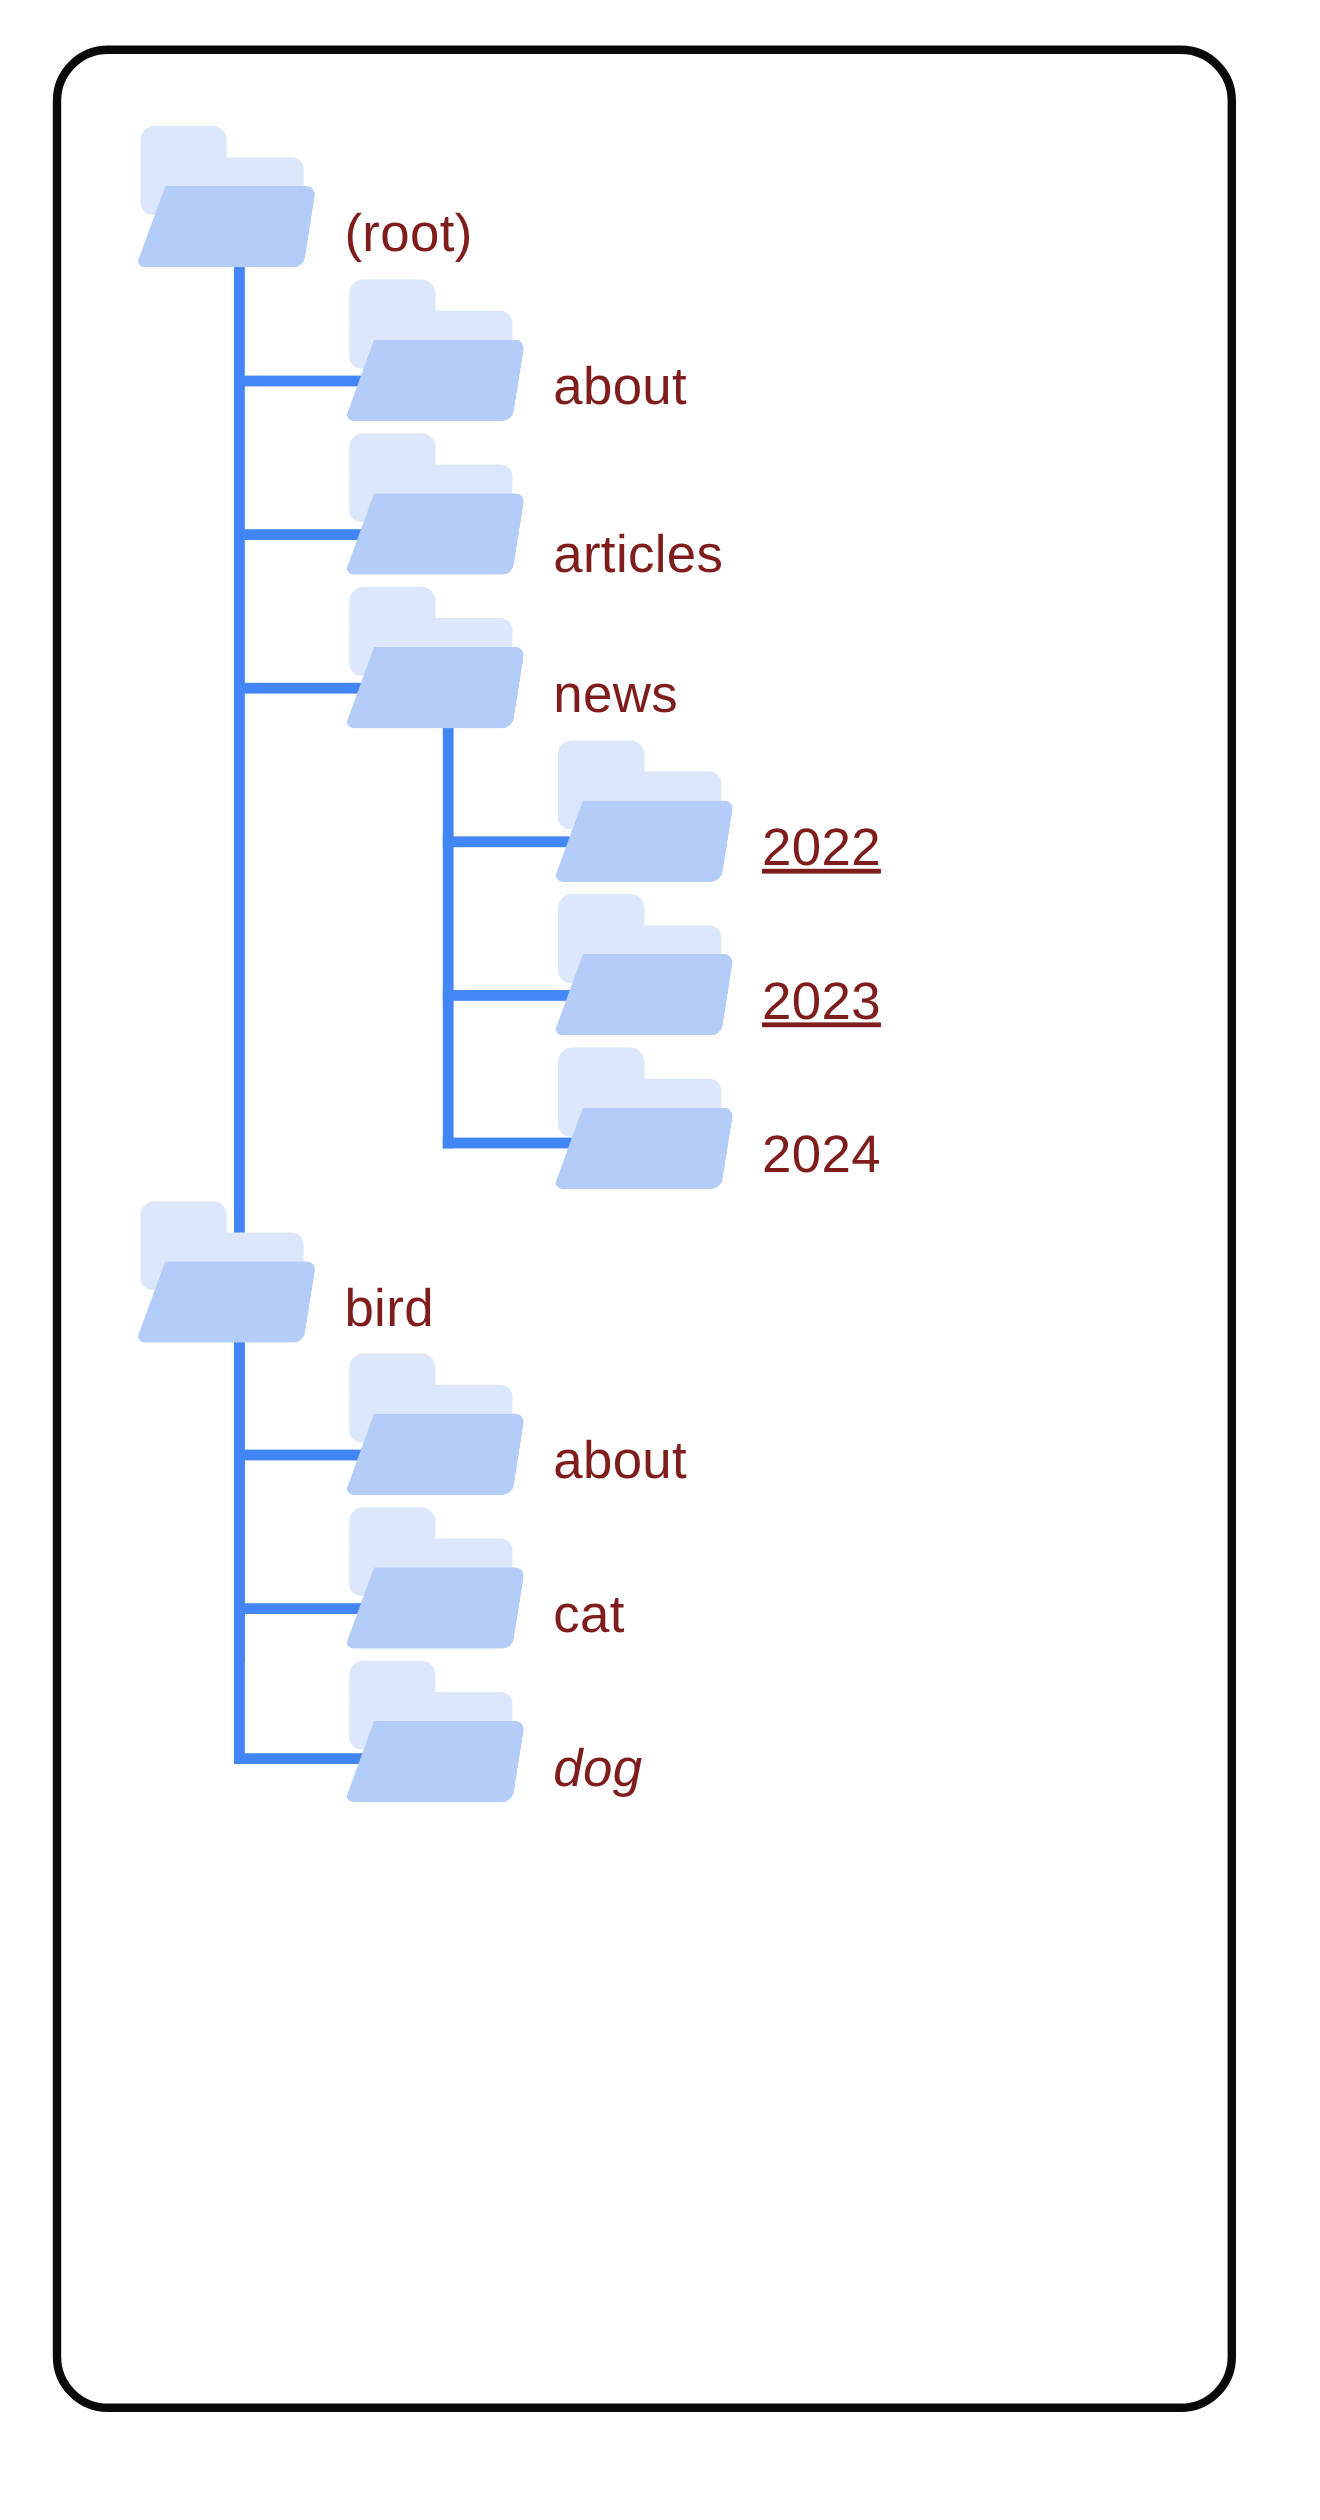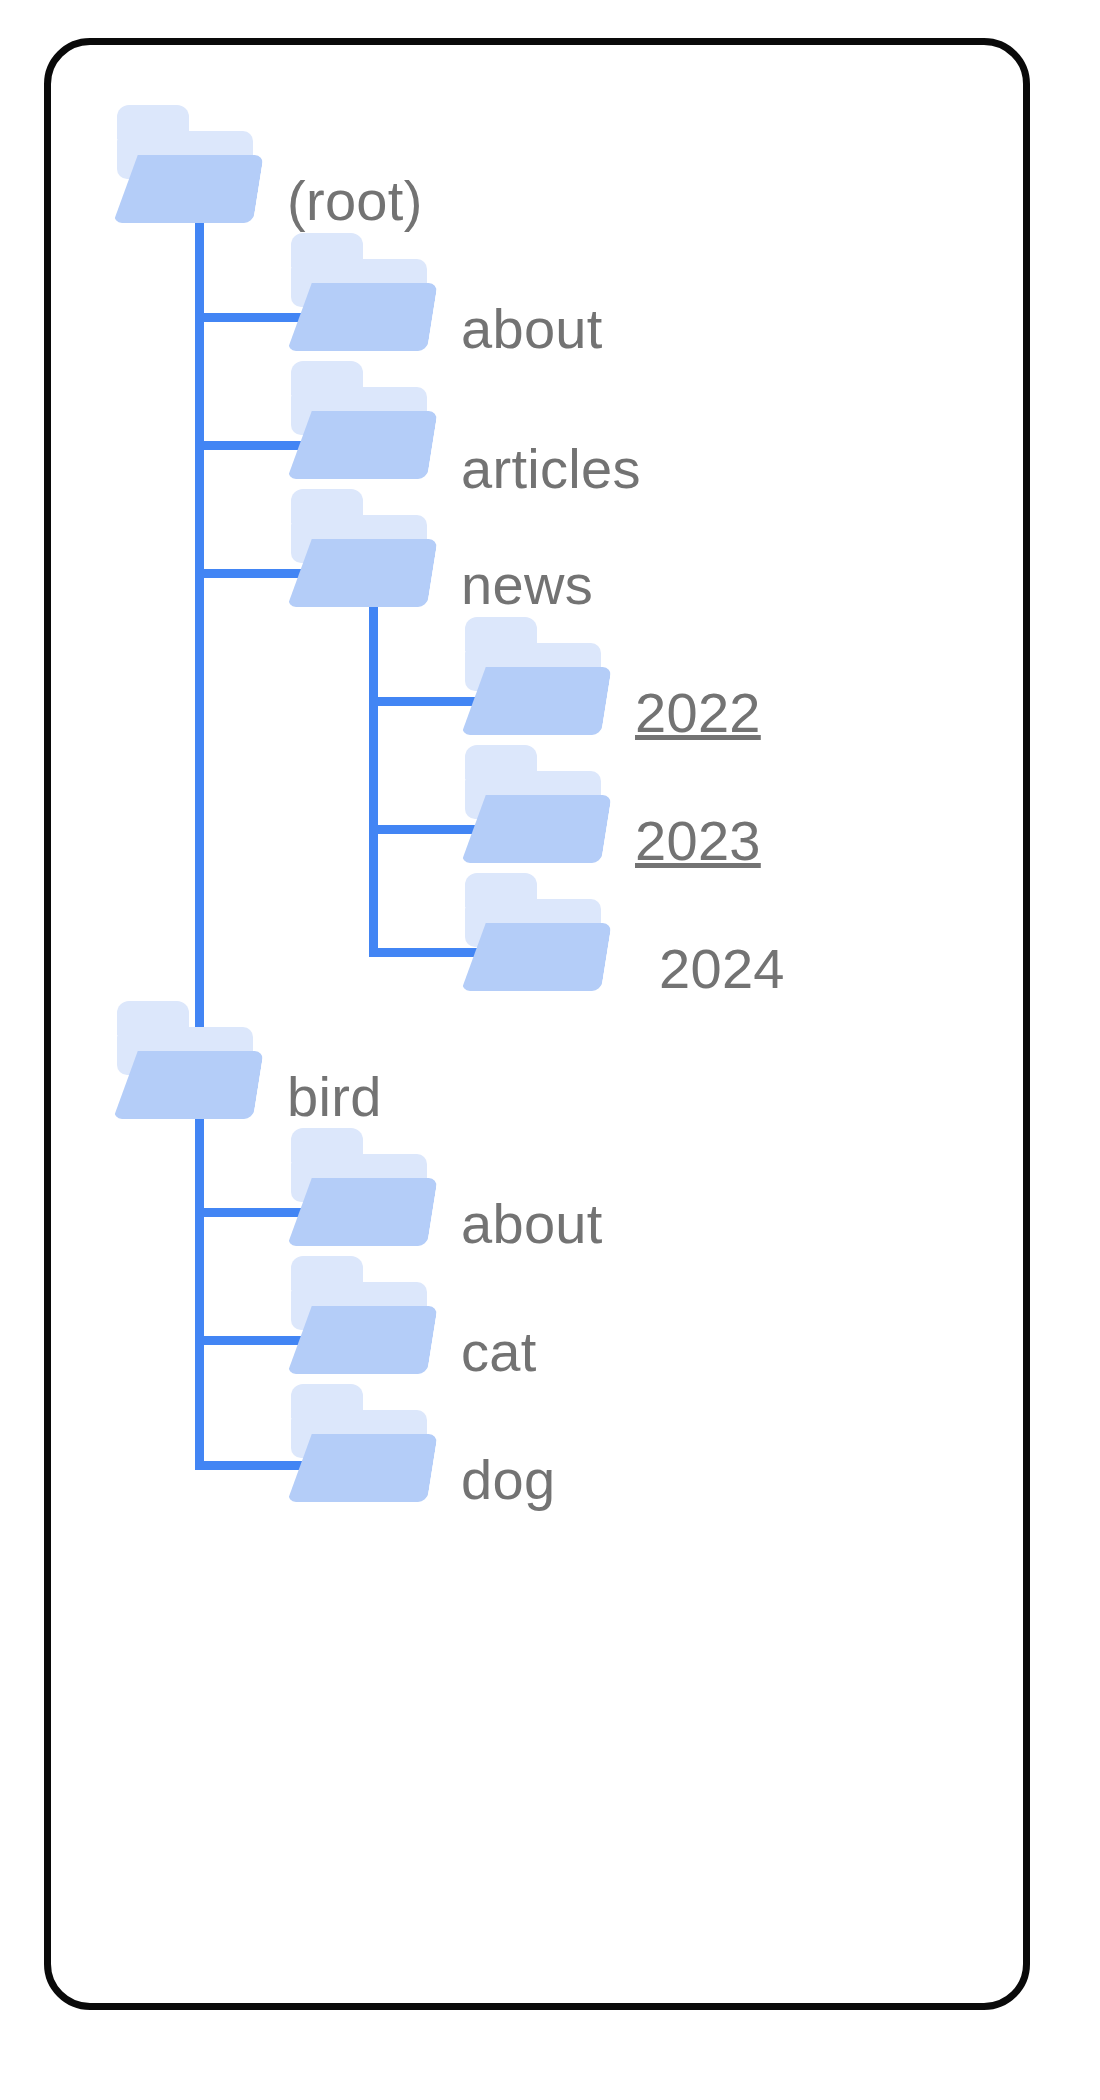--- a/index.html
+++ b/index.html
@@ -56,22 +56,22 @@
     width:140px; height:68px;
     background:#b4cdf8;
     border-radius:9px;
     clip-path:polygon(14px 0, 100% 0, 100% 100%, 0 100%);
     transform:skewX(-9deg);
     transform-origin:bottom left;
   }
   .label{
     position:absolute;
     white-space:nowrap;
-    color:#737373;
-    font-size:56px;
+    color:#7f1d1d;
+    font-size:44px;
     font-weight:400;
     letter-spacing:0.3px;
     line-height:1;
   }
 </style>
 </head>
 <body>
 
 <div id="card">
   <div id="canvas">
@@ -153,21 +153,21 @@
       </div>
       <div class="label" style="left:178px; top:68px;text-decoration:underline;">2023</div>
     </div>
 
     <div class="node" style="left:406px; top:828px;">
       <div class="folder">
         <div class="f-tab"></div>
         <div class="f-back"></div>
         <div class="f-front"></div>
       </div>
-      <div class="label" style="left:178px; top:68px;margin-left:24px;">2024</div>
+      <div class="label" style="left:178px; top:68px;">2024</div>
     </div>
 
     <div class="node" style="left:58px; top:956px;">
       <div class="folder">
         <div class="f-tab"></div>
         <div class="f-back"></div>
         <div class="f-front"></div>
       </div>
       <div class="label" style="left:178px; top:68px;">bird</div>
     </div>
@@ -189,17 +189,17 @@
       </div>
       <div class="label" style="left:178px; top:68px;">cat</div>
     </div>
 
     <div class="node" style="left:232px; top:1339px;">
       <div class="folder">
         <div class="f-tab"></div>
         <div class="f-back"></div>
         <div class="f-front"></div>
       </div>
-      <div class="label" style="left:178px; top:68px;">dog</div>
+      <div class="label" style="left:178px; top:68px;font-style:italic;">dog</div>
     </div>
 
   </div>
 </div>
 
 </body></html>

